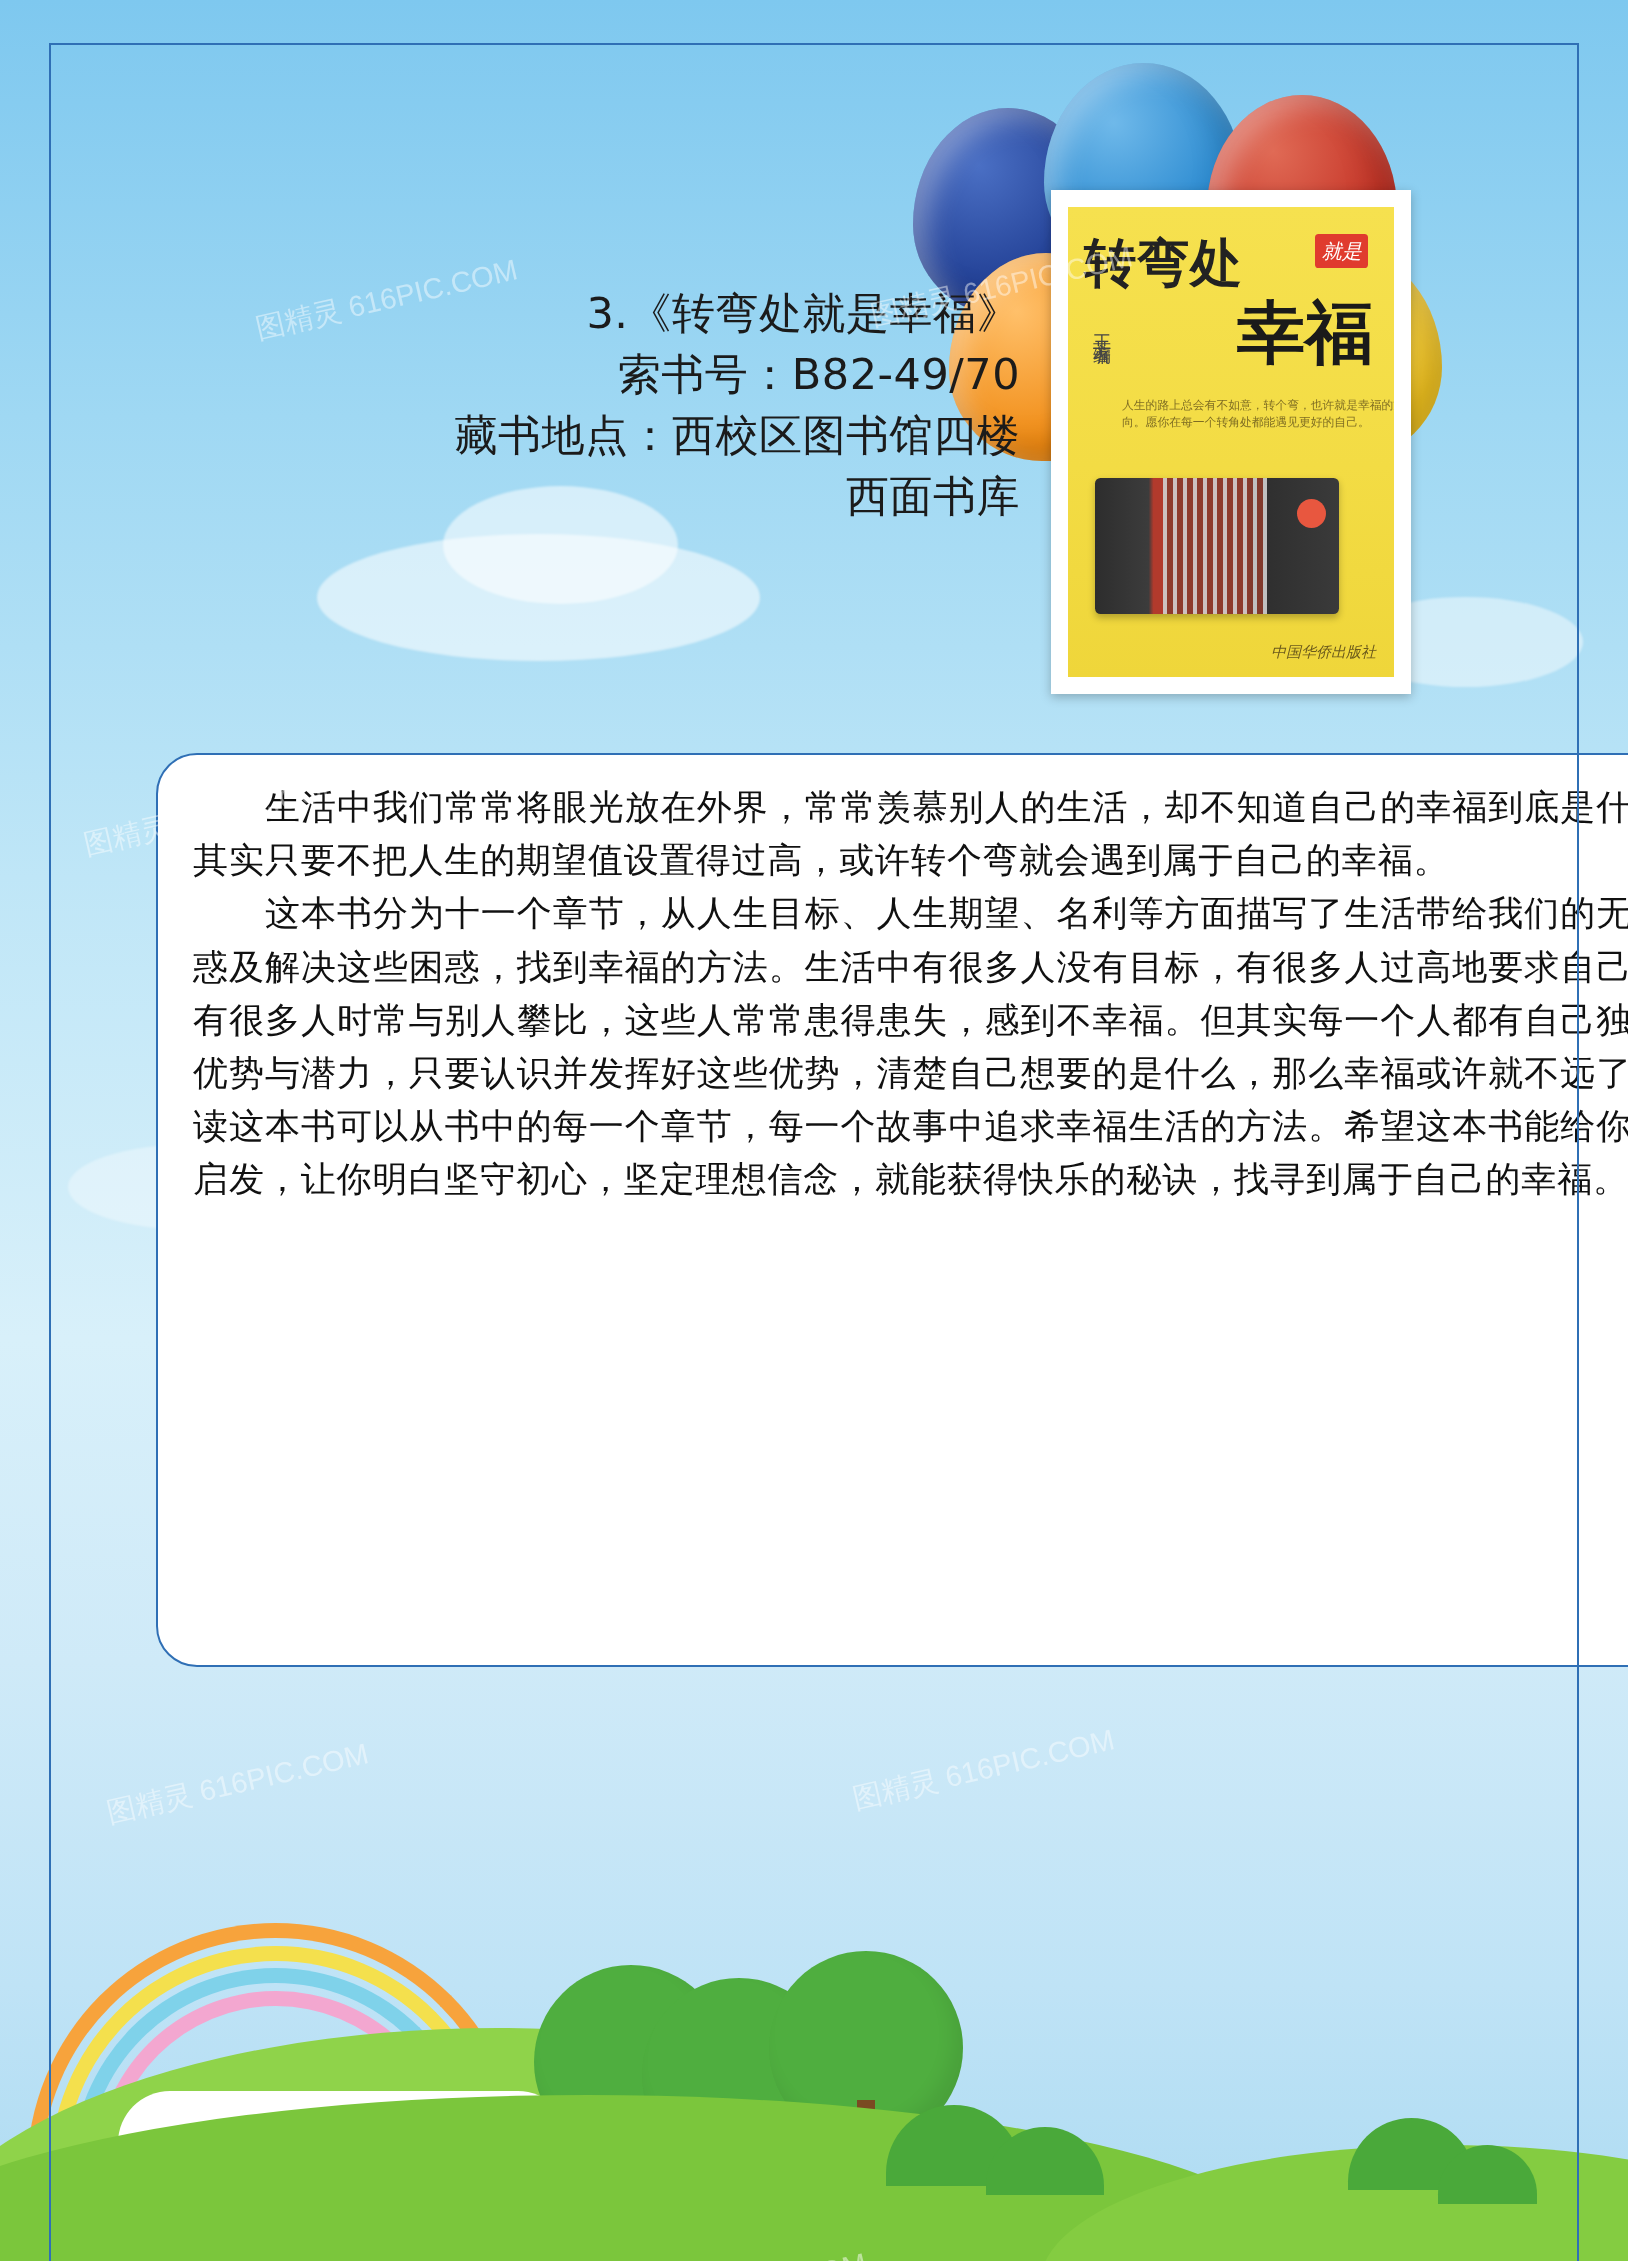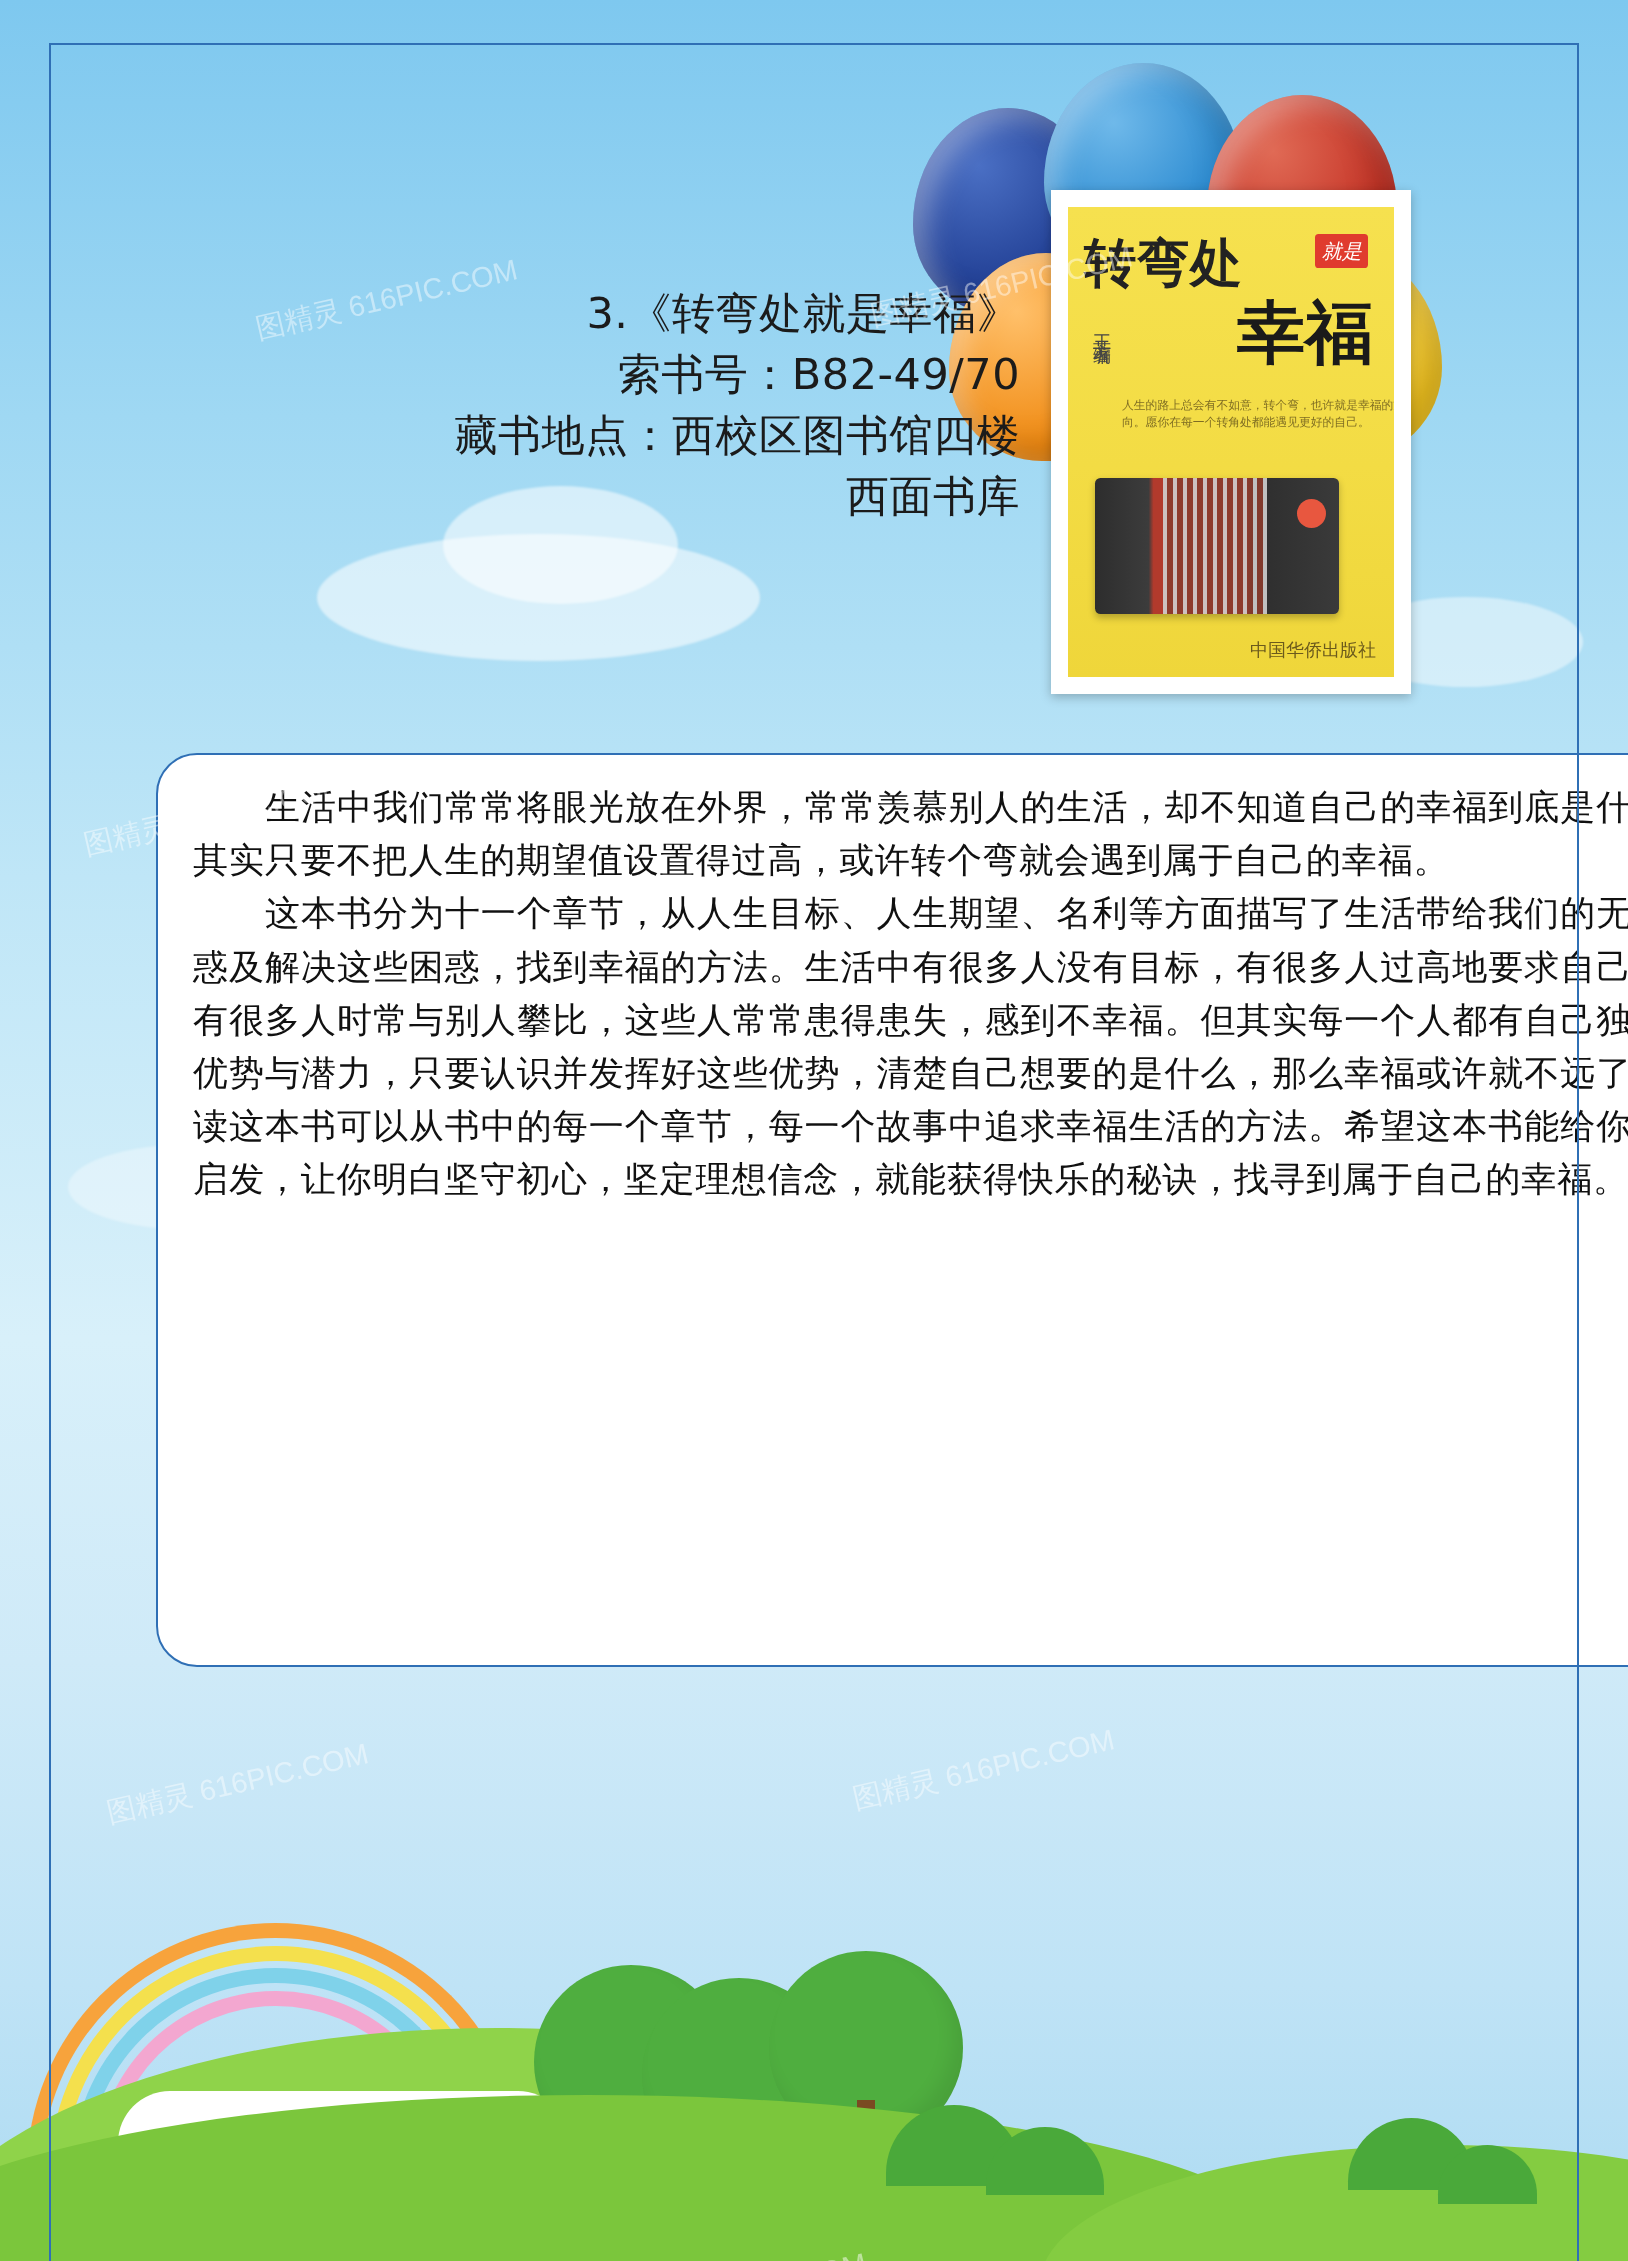--- a/index.html
+++ b/index.html
@@ -147,22 +147,23 @@
     bottom: 149px;
     width: 29px; height: 29px;
     border-radius: 50%;
     background: #e8573f;
   }
   .cover-pub {
     position: absolute;
     right: 18px;
     bottom: 15.4px;
     font-family: "DejaVu Sans", sans-serif;
-    font-size: 18px;
+    font-size: 15px;
     color: #6b5a1c;
+    font-style: italic;
   }
 
   
   .heading {
     position: absolute;
     left: 161px;
     top: 283px;
     width: 859px;
     color: #1b1b1b;
     font-family: "DejaVu Sans", sans-serif;

